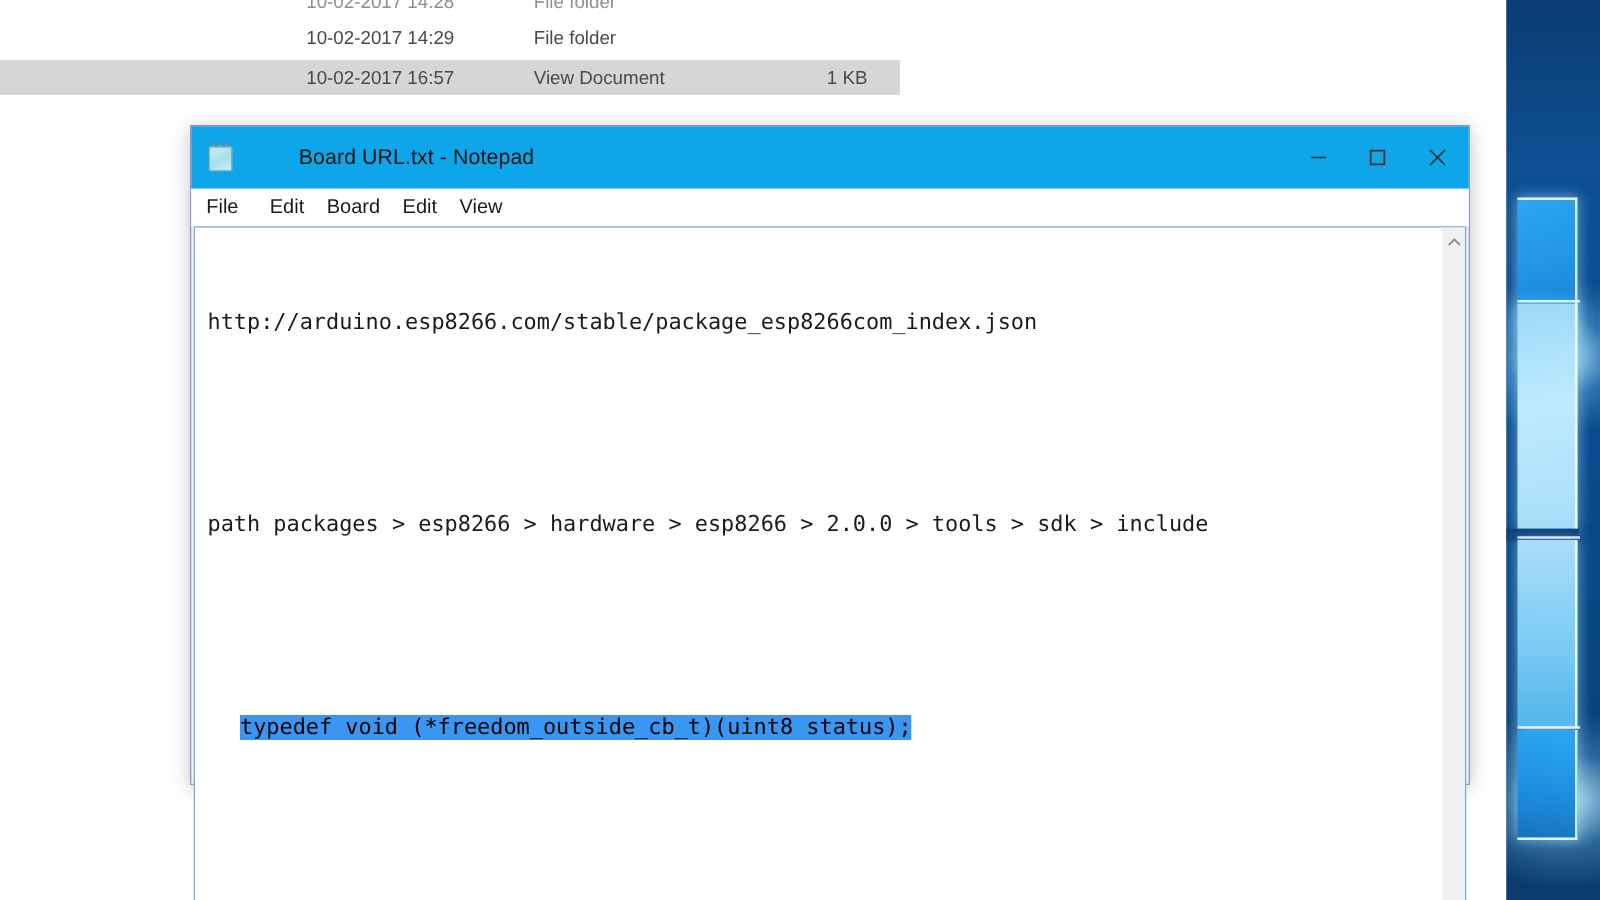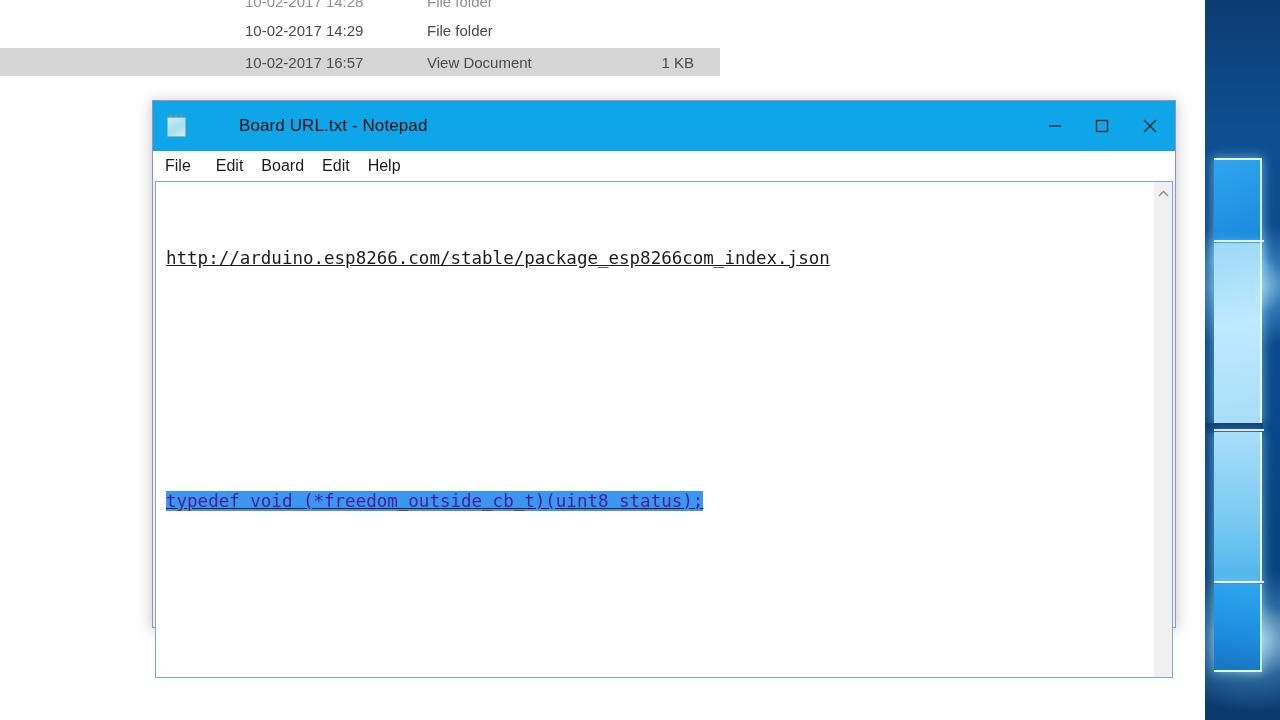--- a/index.html
+++ b/index.html
@@ -138,24 +138,25 @@
   #textarea {
     flex: 1 1 auto; position: relative;
     overflow: hidden;
     padding: 9px 0 0 10px;
     font-family: "DejaVu Sans Mono", "Liberation Mono", monospace;
     font-size: 17.5px;
     line-height: 27px;
     color: #1b1b1b;
     white-space: pre;
   }
-  #textarea .line { height: 27px; text-decoration: underline; }
+  #textarea .line { height: 27px; }
   #textarea .sel {
     background: #3a96f0;
-    color: #4c1d95;
+    color: #000000;
+    margin-left: 26px;
   }
   #mouse-ibeam {
     position: absolute; left: 913px; top: 383px;
     width: 11px; height: 25px;
   }
 
   
   #vscroll {
     flex: 0 0 19px; width: 19px;
     background: #f0f0f0;
@@ -227,27 +228,28 @@
         </svg>
       </div>
     </div>
   </div>
 
   <div id="menubar">
     <span class="menu-item">File</span>
     <span class="menu-item">Edit</span>
     <span class="menu-item">Board</span>
     <span class="menu-item">Edit</span>
-    <span class="menu-item">Help</span>
+    <span class="menu-item">View</span>
   </div>
 
   <div id="editor-wrap">
     <div id="textarea">
       <div class="line"><span>http://arduino.esp8266.com/stable/package_esp8266com_index.json</span></div>
       <div class="line"><span></span></div>
+      <div class="line"><span>path packages &gt; esp8266 &gt; hardware &gt; esp8266 &gt; 2.0.0 &gt; tools &gt; sdk &gt; include</span></div>
       <div class="line"><span></span></div>
       <div class="line"><span class="sel">typedef void (*freedom_outside_cb_t)(uint8 status);</span></div>
       
       
 
       <div id="mouse-ibeam">
         
       </div>
     </div>
 

